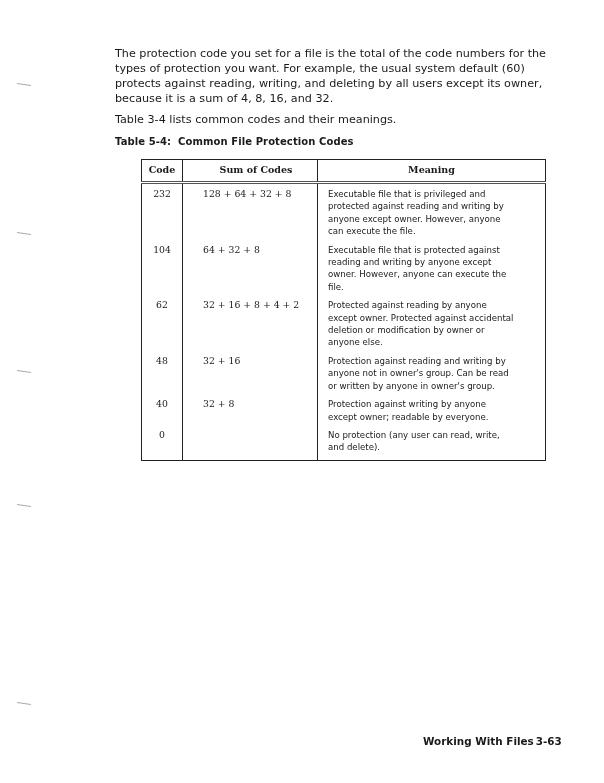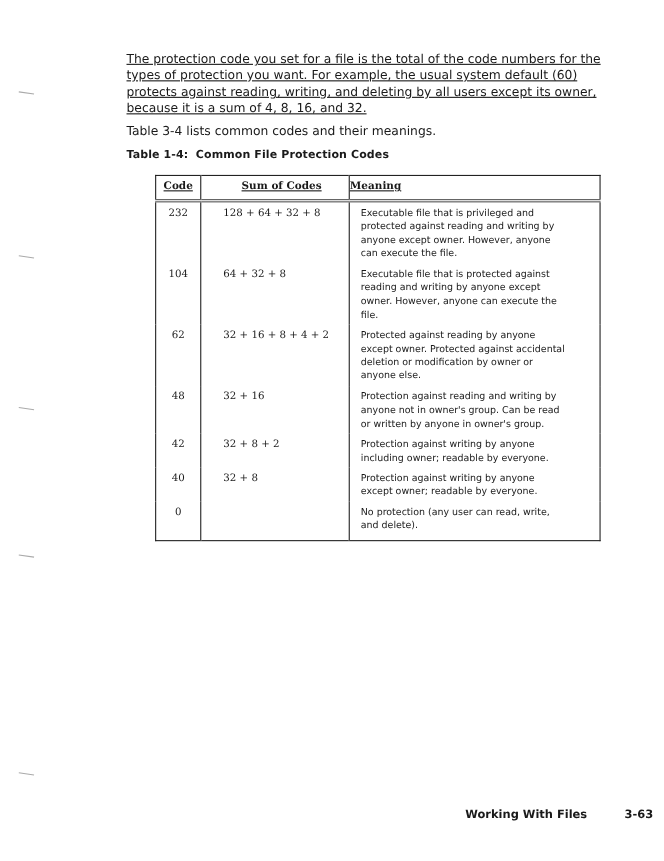--- a/index.html
+++ b/index.html
@@ -4,60 +4,60 @@
   <style>
     html, body { margin: 0; padding: 0; background: #ffffff; }
     body {
       width: 604px; height: 783px; position: relative; overflow: hidden;
       font-family: "DejaVu Sans", sans-serif; color: #1a1a1a;
     }
     .para {
       position: absolute; left: 115px; width: 445px;
       font-size: 11.2px; line-height: 15px; margin: 0;
     }
-    #p1 { top: 46px; text-decoration: underline; }
+    #p1 { top: 46px; }
     #p2 { top: 112px; }
     .caption {
       position: absolute; left: 115px; top: 136px;
       font-family: "DejaVu Sans", sans-serif; font-weight: bold;
       font-size: 10px; letter-spacing: 0.1px;
     }
     .caption .num { display: inline-block; width: 63px; }
     table {
       position: absolute; left: 141px; top: 159px; width: 405px;
       border-collapse: collapse; border: 1.5px solid #222;
       font-family: "DejaVu Serif", serif; font-size: 9.3px; line-height: 12.4px;
     }
     th {
       font-weight: bold; font-size: 9.5px; height: 21px; padding: 0;
-      border-right: 1px solid #222; border-bottom: 3px double #555; text-decoration: underline;
+      border-right: 1px solid #222; border-bottom: 3px double #555;
     }
     td { vertical-align: top; padding: 4px 0 2px 0; border-right: 1px solid #222; }
     th:last-child, td:last-child { border-right: none; }
     .c-code { width: 40px; text-align: center; }
     .c-sum { width: 114px; padding-left: 20px; }
     .c-mean { padding-left: 10px; padding-right: 28px; font-family: "DejaVu Sans", sans-serif; font-size: 8.6px; }
     th.c-sum { text-align: center; padding-left: 12px; }
-    th.c-mean { text-align: left; font-family: "DejaVu Serif", serif; font-size: 9.5px; padding: 0; }
+    th.c-mean { text-align: center; font-family: "DejaVu Serif", serif; font-size: 9.5px; padding: 0; }
     tr:last-child td { padding-bottom: 6px; }
     .footer {
       position: absolute; top: 735px; left: 423px;
       font-family: "DejaVu Sans", sans-serif; font-weight: bold; font-size: 10.4px;
     }
-    .footer .pg { margin-left: 34px; }
+    .footer .pg { margin-left: 2px; }
     .mark { position: absolute; left: 17px; width: 14px; height: 1px; background: #aaa; transform: rotate(8deg); }
   </style>
 </head>
 <body>
 
 <p id="p1" class="para">The protection code you set for a file is the total of the code numbers for the types of protection you want. For example, the usual system default (60) protects against reading, writing, and deleting by all users except its owner, because it is a sum of 4, 8, 16, and 32.</p>
 <p id="p2" class="para">Table 3-4 lists common codes and their meanings.</p>
 
 <div class="caption">
-  <span class="num">Table 1-4:</span><span>Common File Protection Codes</span>
+  <span class="num">Table 5-4:</span><span>Common File Protection Codes</span>
 </div>
 
 <table>
   <thead>
     <tr>
       <th class="c-code">Code</th>
       <th class="c-sum">Sum of Codes</th>
       <th class="c-mean">Meaning</th>
     </tr>
   </thead>
@@ -76,25 +76,20 @@
         <td class="c-code">62</td>
         <td class="c-sum">32 + 16 + 8 + 4 + 2</td>
         <td class="c-mean">Protected against reading by anyone except owner. Protected against accidental deletion or modification by owner or anyone else.</td>
       </tr>
     <tr>
         <td class="c-code">48</td>
         <td class="c-sum">32 + 16</td>
         <td class="c-mean">Protection against reading and writing by anyone not in owner's group. Can be read or written by anyone in owner's group.</td>
       </tr>
     <tr>
-        <td class="c-code">42</td>
-        <td class="c-sum">32 + 8 + 2</td>
-        <td class="c-mean">Protection against writing by anyone including owner; readable by everyone.</td>
-      </tr>
-    <tr>
         <td class="c-code">40</td>
         <td class="c-sum">32 + 8</td>
         <td class="c-mean">Protection against writing by anyone except owner; readable by everyone.</td>
       </tr>
     <tr>
         <td class="c-code">0</td>
         <td class="c-sum"></td>
         <td class="c-mean">No protection (any user can read, write, and delete).</td>
       </tr>
   </tbody>

